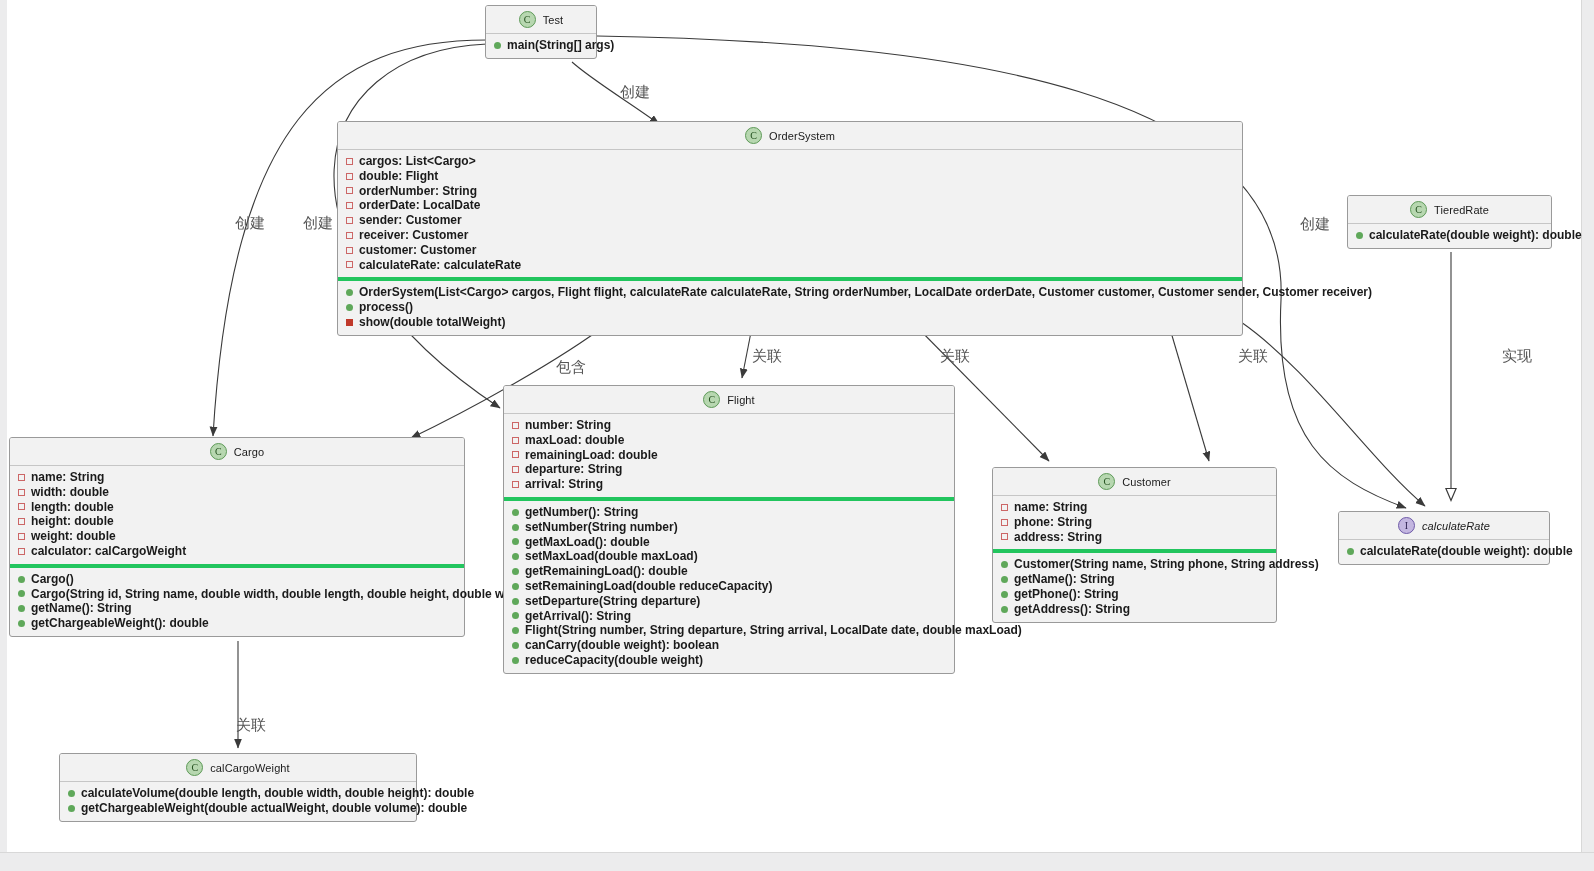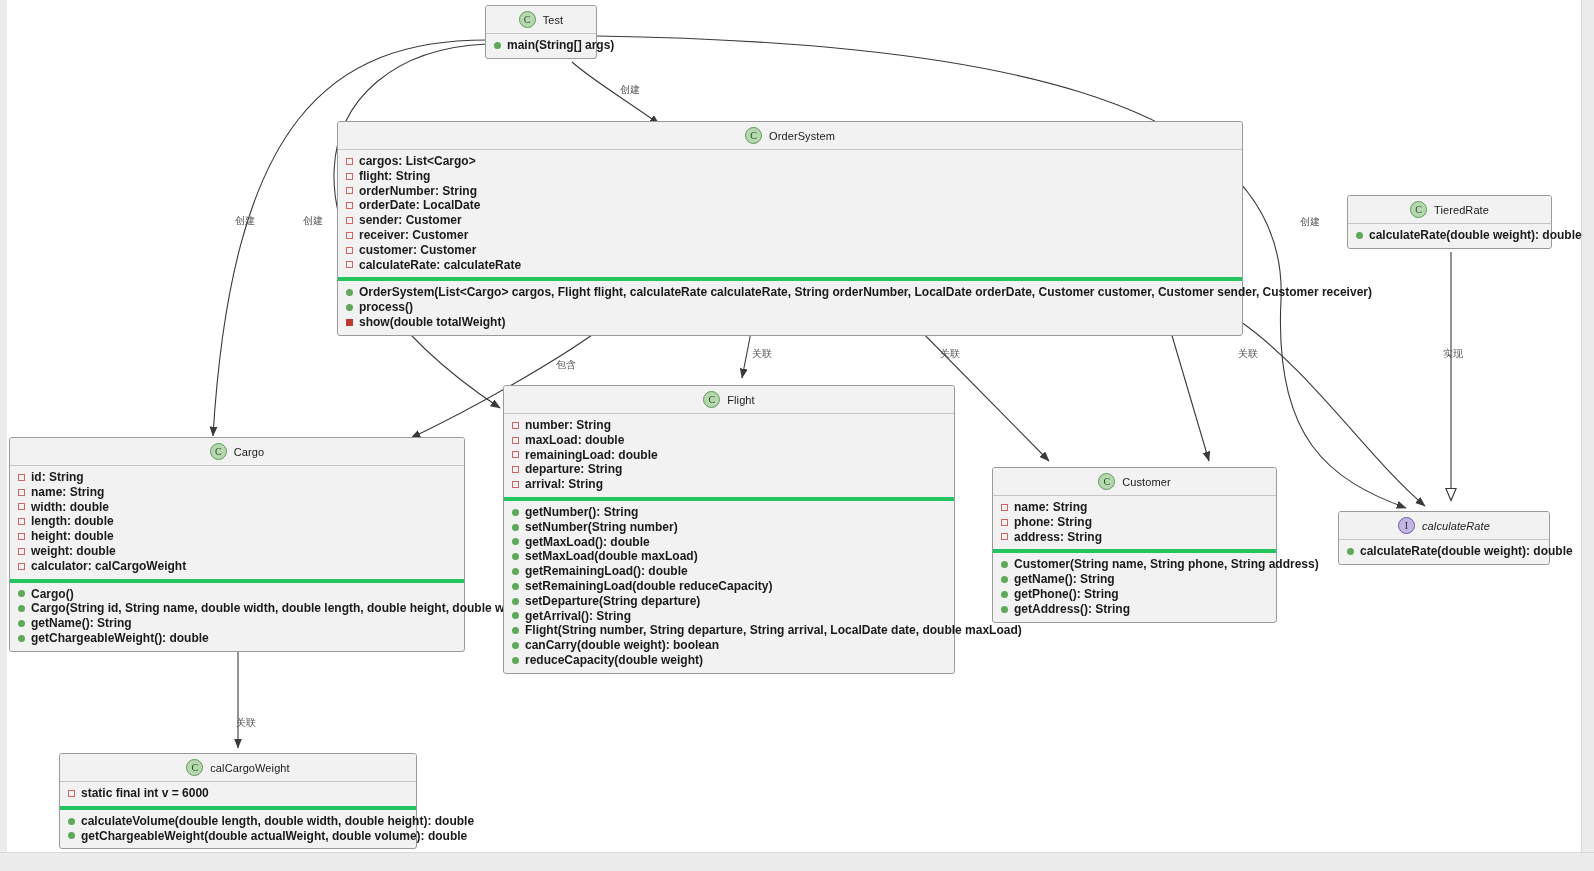--- a/index.html
+++ b/index.html
@@ -112,21 +112,21 @@
   }
   
   .mk.priv-field { border: 1.3px solid #cc6666; background: transparent; }
   
   .mk.pub-method { border-radius: 50%; background: #5fa85a; }
   
   .mk.priv-method { background: #c0392b; }
 
   .edge-label {
     position: absolute;
-    font-size: 10px;
+    font-size: 15px;
     color: #555555;
     font-family: Liberation Serif, serif;
     white-space: nowrap;
   }
 </style>
 </head>
 <body>
 
 <div id="canvas">
 
@@ -170,21 +170,21 @@
   </svg>
 
   <div class="edge-label" style="left:620px; top:83px;">创建</div>
   <div class="edge-label" style="left:235px; top:214px;">创建</div>
   <div class="edge-label" style="left:303px; top:214px;">创建</div>
   <div class="edge-label" style="left:1300px; top:215px;">创建</div>
   <div class="edge-label" style="left:556px; top:358px;">包含</div>
   <div class="edge-label" style="left:752px; top:347px;">关联</div>
   <div class="edge-label" style="left:940px; top:347px;">关联</div>
   <div class="edge-label" style="left:1238px; top:347px;">关联</div>
-  <div class="edge-label" style="left:1443px; top:347px;">实现</div>
+  <div class="edge-label" style="left:1502px; top:347px;">实现</div>
   <div class="edge-label" style="left:236px; top:716px;">关联</div>
 
   <div class="uml" style="left:485px; top:5px; width:112px;">
     <div class="uml-header">
       <span class="badge cls">C</span>
       <span class="uml-title">Test</span>
     </div>
     <div class="uml-section">
         <div class="member">
           <span class="mk pub-method"></span>
@@ -198,21 +198,21 @@
       <span class="badge cls">C</span>
       <span class="uml-title">OrderSystem</span>
     </div>
     <div class="uml-section">
         <div class="member">
           <span class="mk priv-field"></span>
           <span>cargos: List&lt;Cargo&gt;</span>
         </div>
         <div class="member">
           <span class="mk priv-field"></span>
-          <span>flight: String</span>
+          <span>double: Flight</span>
         </div>
         <div class="member">
           <span class="mk priv-field"></span>
           <span>orderNumber: String</span>
         </div>
         <div class="member">
           <span class="mk priv-field"></span>
           <span>orderDate: LocalDate</span>
         </div>
         <div class="member">
@@ -262,24 +262,20 @@
   </div>
 
   <div class="uml" style="left:9px; top:437px; width:456px;">
     <div class="uml-header">
       <span class="badge cls">C</span>
       <span class="uml-title">Cargo</span>
     </div>
     <div class="uml-section">
         <div class="member">
           <span class="mk priv-field"></span>
-          <span>id: String</span>
-        </div>
-        <div class="member">
-          <span class="mk priv-field"></span>
           <span>name: String</span>
         </div>
         <div class="member">
           <span class="mk priv-field"></span>
           <span>width: double</span>
         </div>
         <div class="member">
           <span class="mk priv-field"></span>
           <span>length: double</span>
         </div>
@@ -443,26 +439,20 @@
       </div>
   </div>
 
   <div class="uml" style="left:59px; top:753px; width:358px;">
     <div class="uml-header">
       <span class="badge cls">C</span>
       <span class="uml-title">calCargoWeight</span>
     </div>
     <div class="uml-section">
         <div class="member">
-          <span class="mk priv-field"></span>
-          <span>static final int v = 6000</span>
-        </div>
-      </div>
-    <div class="uml-section">
-        <div class="member">
           <span class="mk pub-method"></span>
           <span>calculateVolume(double length, double width, double height): double</span>
         </div>
         <div class="member">
           <span class="mk pub-method"></span>
           <span>getChargeableWeight(double actualWeight, double volume): double</span>
         </div>
       </div>
   </div>
 

